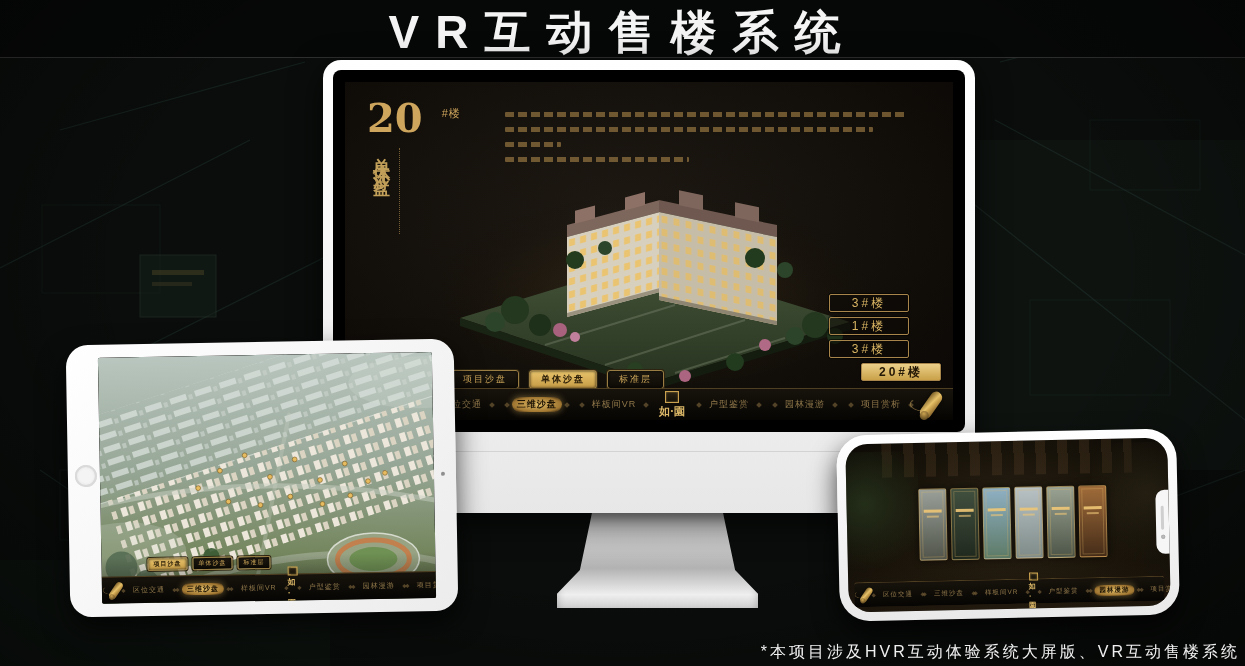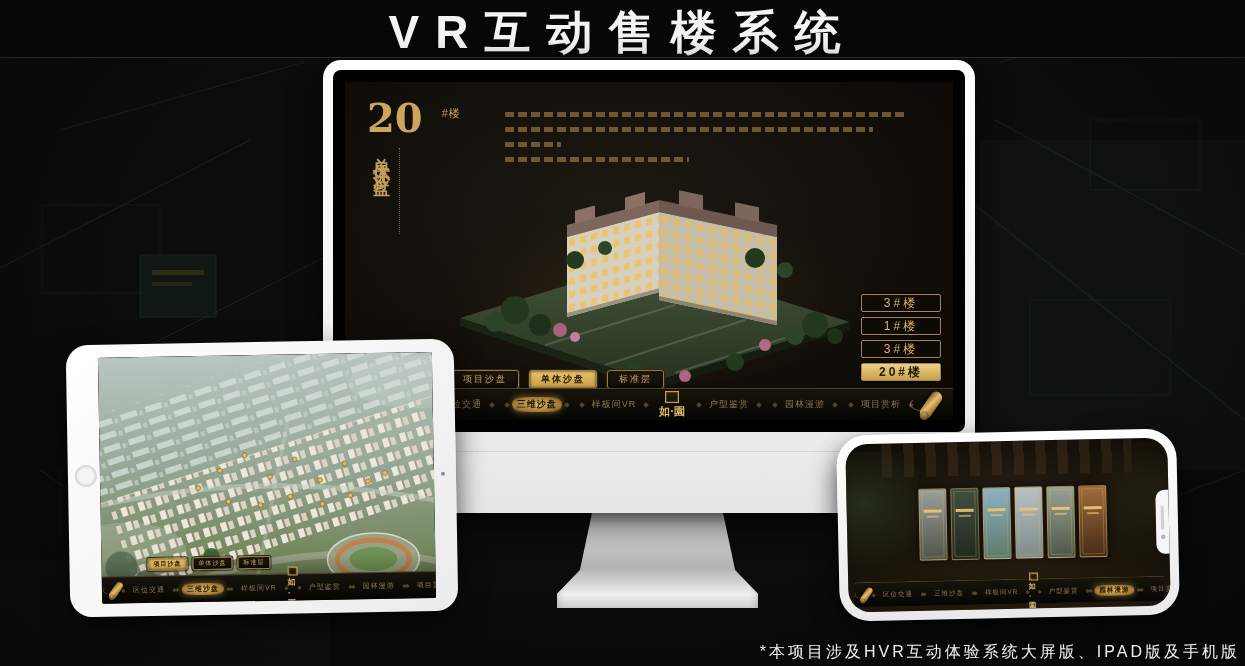--- a/index.html
+++ b/index.html
@@ -43,21 +43,21 @@
   .desc .ln:nth-child(2){width:92%;}
   .desc .ln:nth-child(3){width:14%;}
   .desc .ln:nth-child(4){width:46%;}
 
   .building-svg{position:absolute;left:80px;top:58px;width:460px;height:250px;z-index:1;}
 
   .floor-col{position:absolute;right:12px;top:212px;display:flex;flex-direction:column;gap:5px;z-index:3;}
   .floor-btn{width:78px;height:16px;display:flex;align-items:center;justify-content:center;
     border:1px solid #a8854a;border-radius:2px;background:rgba(12,9,5,.55);color:#d9b563;
     font-size:12px;letter-spacing:3px;box-shadow:0 0 0 1px rgba(0,0,0,.55);cursor:pointer;}
-  .floor-btn.selected{background:linear-gradient(#ecd08a,#c9a148);color:#241806;font-weight:bold;}
+  .floor-btn.selected{background:linear-gradient(#ecd08a,#c9a148);color:#241806;font-weight:bold;margin-left:32px;}
 
   .subtabs{position:absolute;display:flex;gap:10px;z-index:3;}
   .subtabs.desktop-pos{left:106px;top:288px;}
   .subtab{display:flex;align-items:center;justify-content:center;padding:2px 11px;border-radius:3px;
     border:1px solid #9a7d42;background:linear-gradient(#1d1810,#0e0b06);color:#cfa85a;
     font-size:9px;letter-spacing:2px;box-shadow:0 0 0 1px #2c2310, inset 0 0 3px rgba(0,0,0,.8);cursor:pointer;}
   .subtab.selected{background:linear-gradient(#e9c46c,#c59b45);color:#2a1d08;font-weight:bold;}
 
   .navbar{position:absolute;left:0;right:0;bottom:0;display:flex;align-items:center;
     background:linear-gradient(180deg,#17130c,#060503);border-top:1px solid rgba(190,150,80,.4);z-index:4;}
@@ -527,14 +527,14 @@
           </div>
 
       </div>
     </div>
     <div class="notch">
       <span class="speaker"></span>
       <span class="cam"></span>
     </div>
   </div>
 
-  <div class="footnote">*本项目涉及HVR互动体验系统大屏版、IPAD版及手机版</div>
+  <div class="footnote">*本项目涉及HVR互动体验系统大屏版、VR互动售楼系统</div>
 </div>
 
 </body></html>

